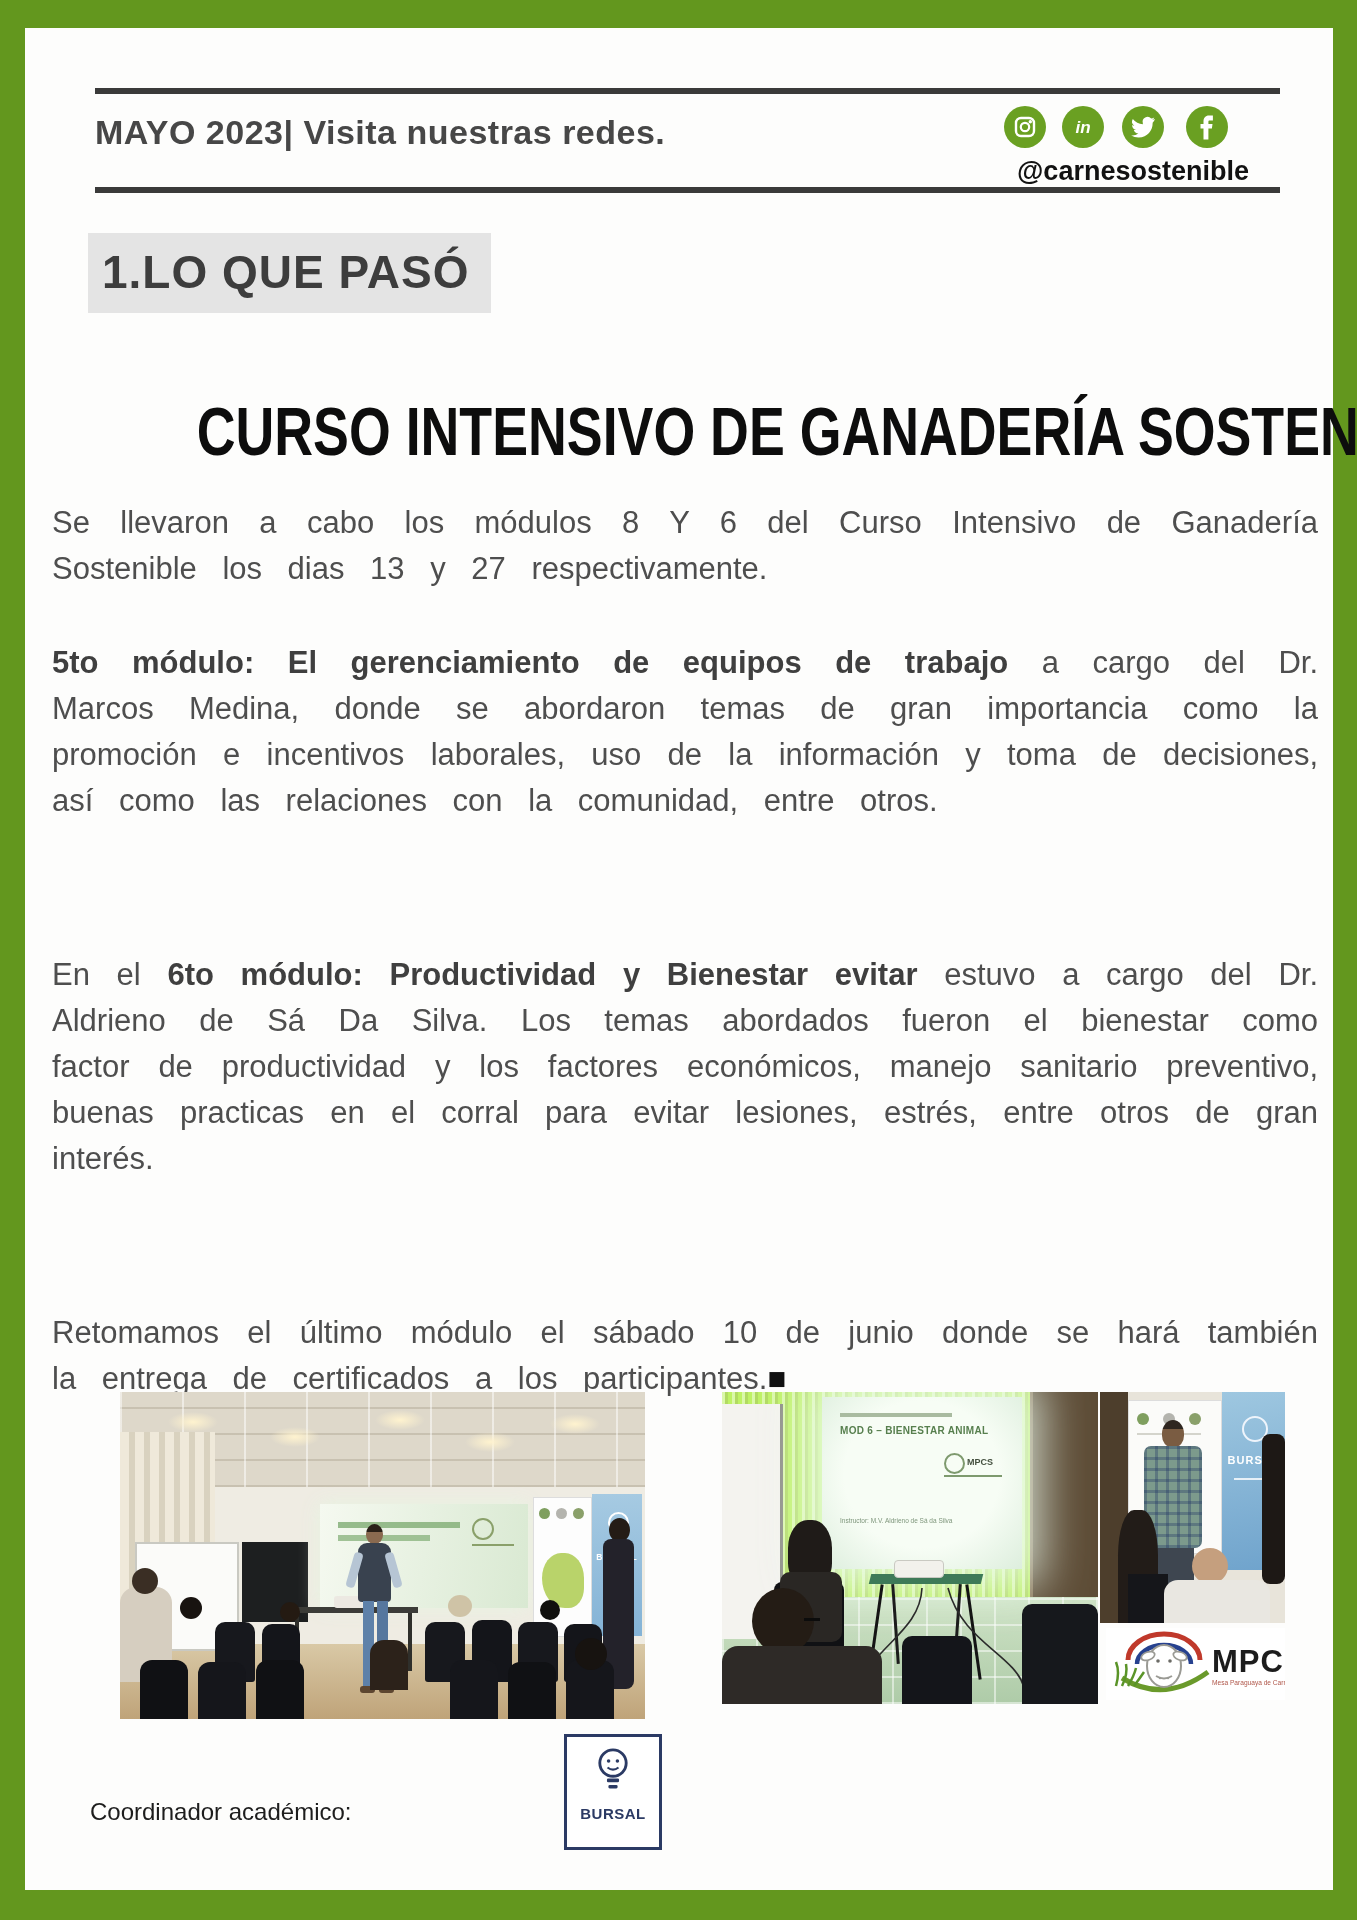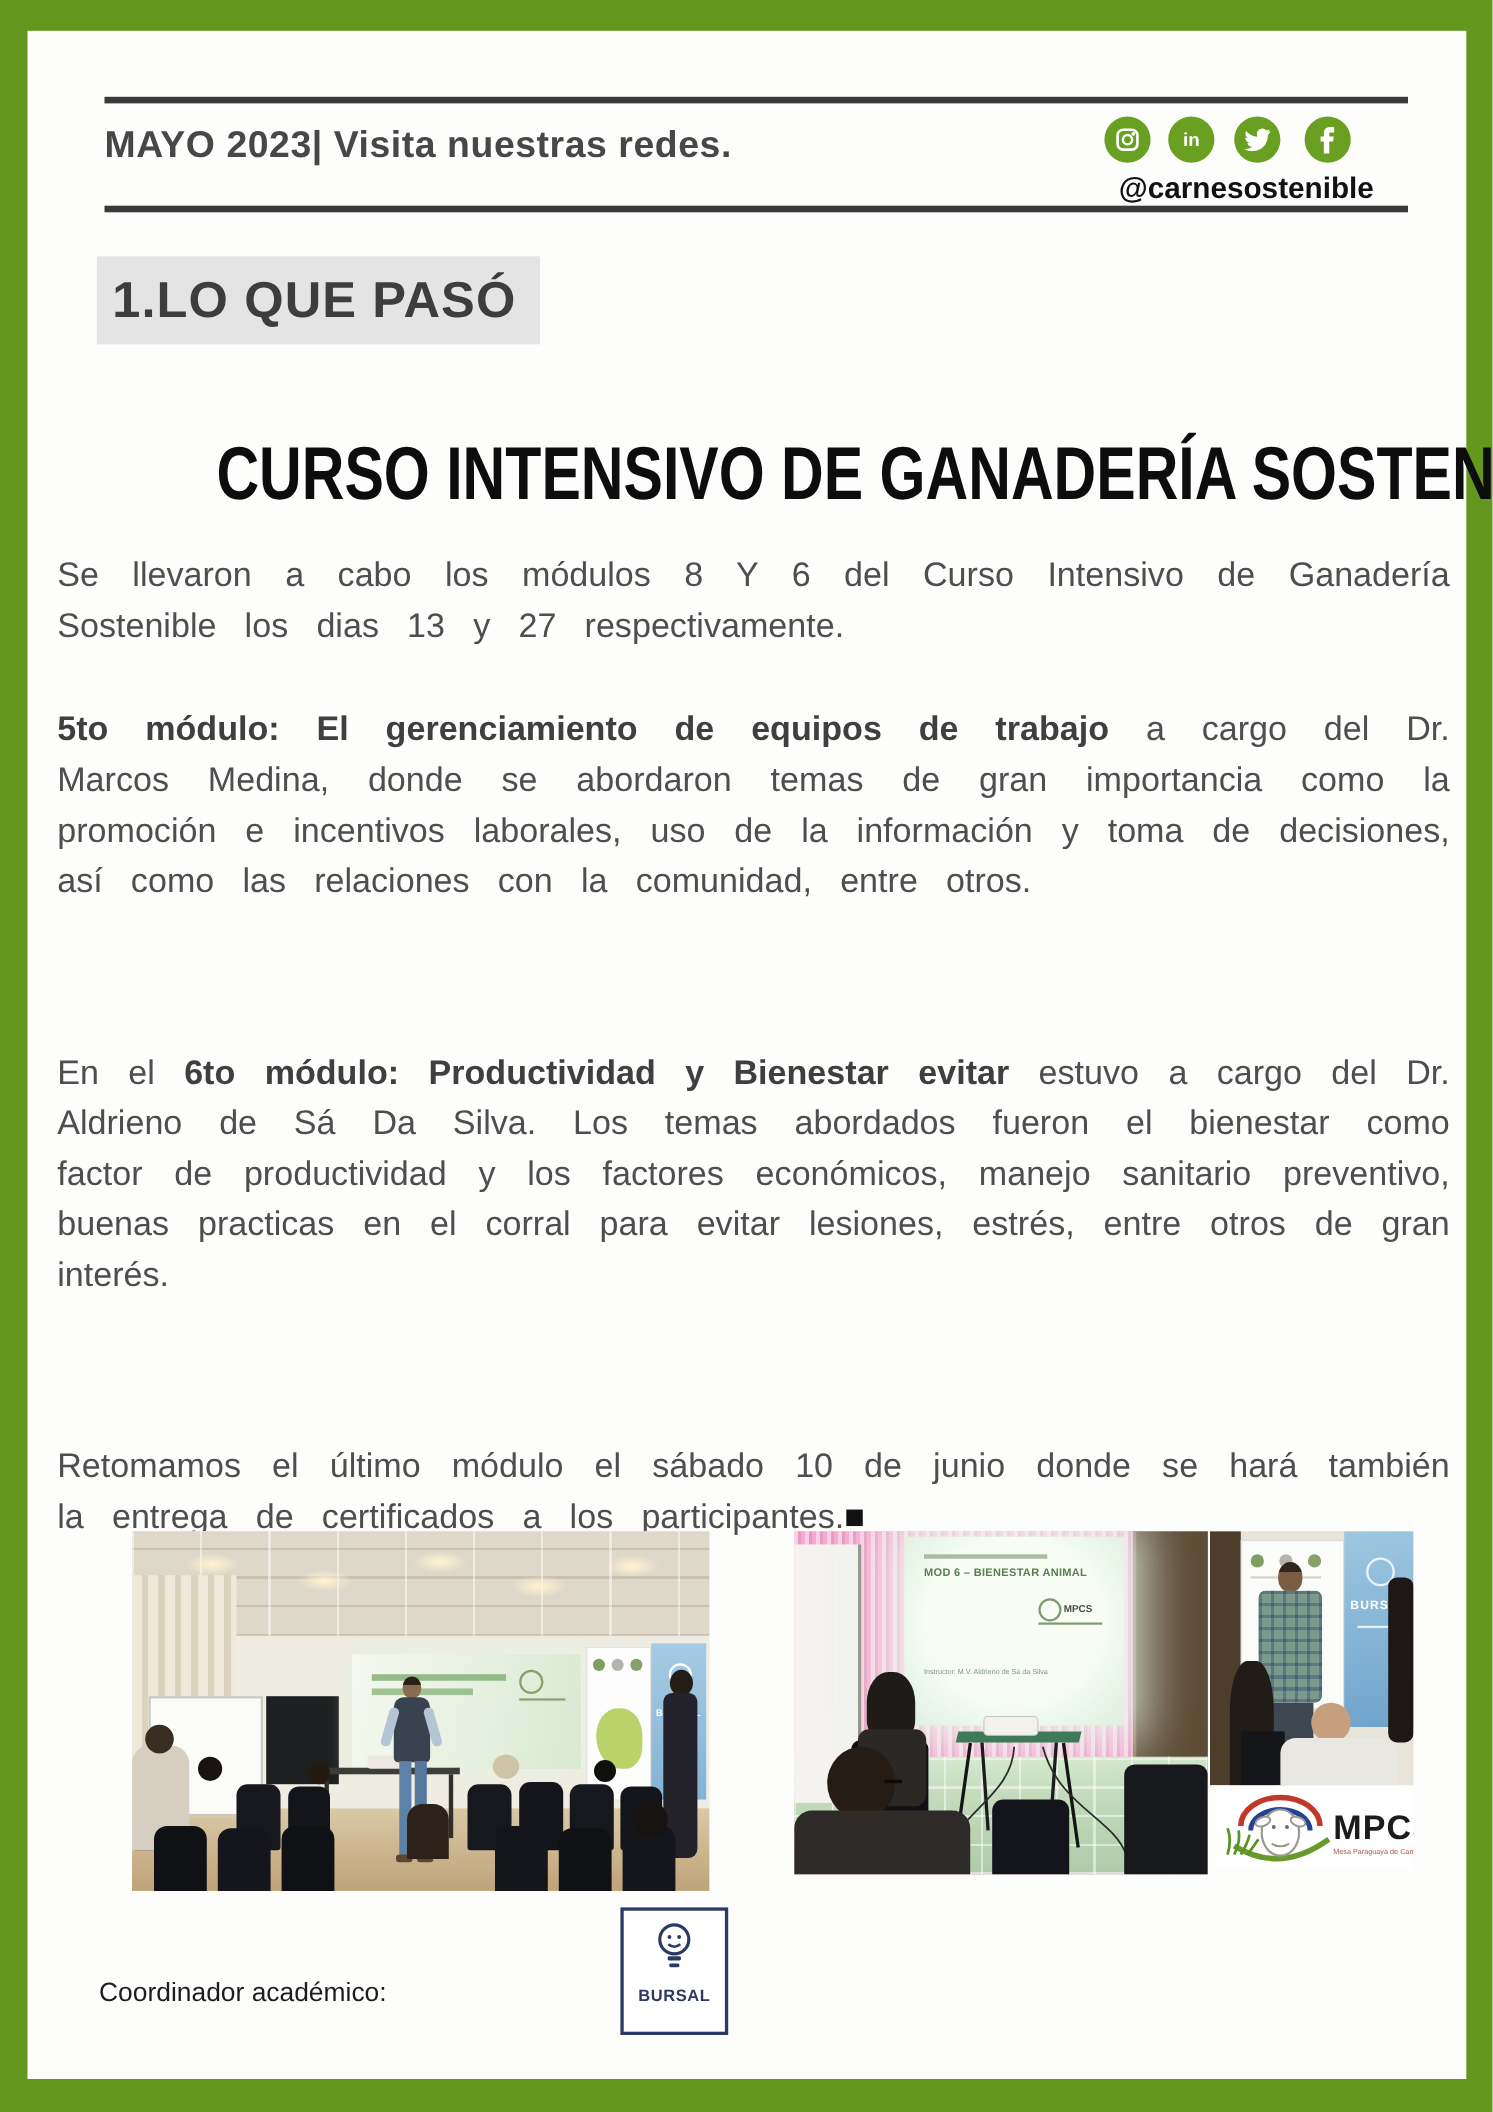--- a/index.html
+++ b/index.html
@@ -15,21 +15,21 @@
   .headline-wrap{width:1305px;text-align:center;}
   .headline{display:inline-block;white-space:nowrap;font-size:68px;font-weight:800;color:#0d0d0d;
         transform:scaleX(0.79);transform-origin:center;letter-spacing:0px;}
   .para{width:1266px;font-size:31px;line-height:46px;color:#4e4e4e;text-align:justify;word-spacing:17px;}
   .para .b{font-weight:bold;color:#3f3f3f;}
   .endmark{color:#111;}
   .photo{overflow:hidden;background:#efece3;}
   .coord-label{font-size:24px;color:#1d1d1d;}
   .bursal-box{border:3px solid #2b3a64;background:#ffffff;text-align:center;}
   .bursal-text{font-size:15px;font-weight:bold;color:#2b3a64;letter-spacing:.5px;}
-  .icon-circle{border-radius:50%;}
+  .icon-circle{border-radius:50%;font-style:italic;}
   svg text{font-family:"Liberation Sans","DejaVu Sans",sans-serif;}
 </style>
 </head>
 <body>
 
 <div class="page">
   <div class="inner"></div>
 
   <div class="abs rule" style="left:95px;top:88px;width:1185px;"></div>
   <div class="abs hdr-title" style="left:95px;top:113px;">MAYO 2023| Visita nuestras redes.</div>
@@ -149,21 +149,21 @@
     <div class="abs" style="left:20px;top:268px;width:48px;height:59px;background:#101114;border-radius:12px 12px 0 0;"></div>
     <div class="abs" style="left:78px;top:270px;width:48px;height:57px;background:#15161b;border-radius:12px 12px 0 0;"></div>
     <div class="abs" style="left:136px;top:268px;width:48px;height:59px;background:#101114;border-radius:12px 12px 0 0;"></div>
     <div class="abs" style="left:330px;top:268px;width:48px;height:59px;background:#15161b;border-radius:12px 12px 0 0;"></div>
     <div class="abs" style="left:388px;top:270px;width:48px;height:57px;background:#101114;border-radius:12px 12px 0 0;"></div>
     <div class="abs" style="left:446px;top:268px;width:48px;height:59px;background:#15161b;border-radius:12px 12px 0 0;"></div>
     <div class="abs" style="left:250px;top:248px;width:38px;height:50px;background:#2c221a;border-radius:14px 14px 0 0;"></div>
     <div class="abs icon-circle" style="left:455px;top:246px;width:32px;height:32px;background:#171310;"></div>
   </div>
 
-  <div class="abs photo" style="left:722px;top:1392px;width:376px;height:312px;background:#f9a8d4;">
+  <div class="abs photo" style="left:722px;top:1392px;width:376px;height:312px;background:#bef264;">
     <div class="abs" style="left:0;top:0;width:376px;height:210px;background:repeating-linear-gradient(90deg,rgba(255,255,255,.45) 0 3px,rgba(120,110,88,.18) 3px 6px,rgba(0,0,0,0) 6px 10px);"></div>
     <div class="abs" style="left:308px;top:0;width:68px;height:225px;background:#5d4c36;border-left:3px solid #8a765a;"></div>
     <div class="abs" style="left:0;top:205px;width:376px;height:107px;background:linear-gradient(#cfe3c6,#aecba8);background-image:repeating-linear-gradient(0deg,rgba(255,255,255,.5) 0 2px,transparent 2px 26px),repeating-linear-gradient(90deg,rgba(255,255,255,.5) 0 2px,transparent 2px 34px),linear-gradient(#cfe3c6,#aecba8);"></div>
     <div class="abs" style="left:0;top:12px;width:58px;height:235px;background:#f4f3ef;border-right:3px solid #8a8a84;"></div>
 
     <div class="abs" style="left:100px;top:5px;width:200px;height:172px;background:radial-gradient(ellipse at 50% 45%,#f7fdf5 55%,#ddeedd 100%);box-shadow:0 0 45px 18px rgba(235,250,238,.85);">
       <div class="abs" style="left:18px;top:16px;width:112px;height:4px;background:#a9bba0;"></div>
       <div class="abs" style="left:18px;top:28px;width:170px;font-size:10px;font-weight:bold;color:#577f4e;letter-spacing:.3px;">MOD 6 – BIENESTAR ANIMAL</div>
       <div class="abs icon-circle" style="left:122px;top:56px;width:17px;height:17px;border:2px solid #7e9a6e;"></div>
       <div class="abs" style="left:145px;top:60px;font-size:9px;font-weight:bold;color:#44503f;">MPCS</div>

